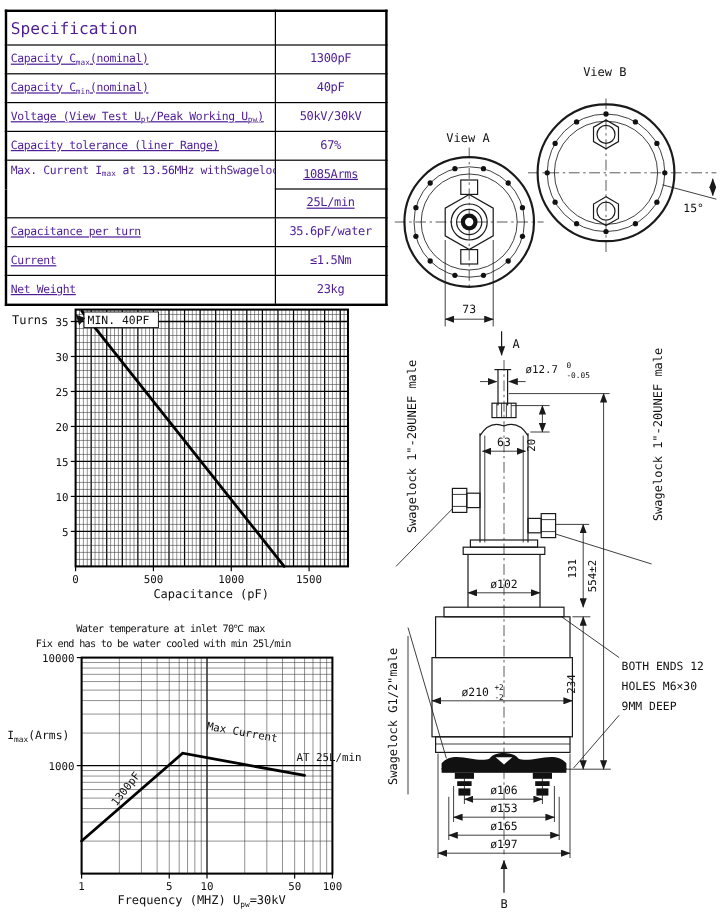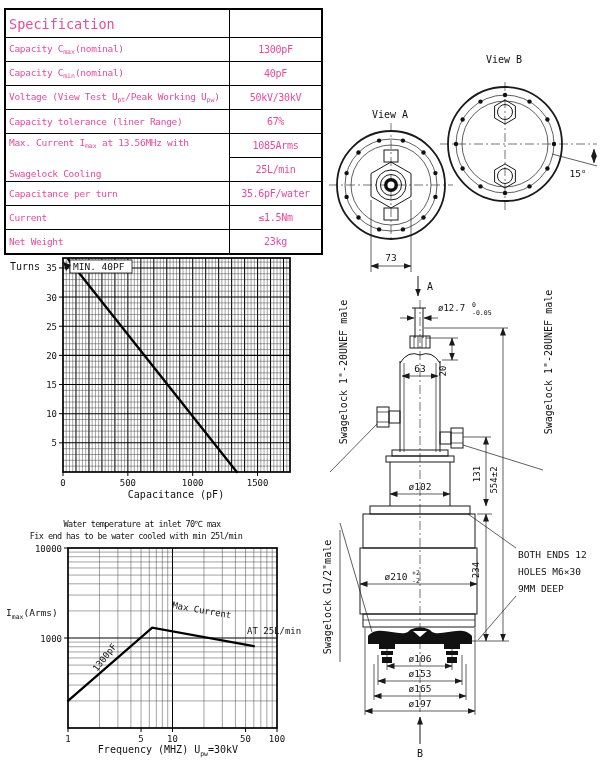--- a/index.html
+++ b/index.html
@@ -1,28 +1,28 @@
 <!DOCTYPE html>
 <html><head>
 <meta charset="utf-8">
 <style>
   html,body{margin:0;padding:0;background:#fff;}
   #page{position:relative;width:600px;height:760px;background:#fff;overflow:hidden;
-        font-family:"DejaVu Sans Mono",monospace;color:#ec4899;}
+        font-family:"DejaVu Sans Mono",monospace;color:#4c1d95;}
   
   #spec-table{position:absolute;left:4px;top:8px;width:319px;border-collapse:collapse;
               table-layout:fixed;}
   #spec-table td{border:1px solid #000;padding:0 3px;font-size:9.5px;letter-spacing:-0.3px;
                  white-space:nowrap;overflow:hidden;}
   #spec-table{border:2px solid #000;}
   #spec-table td.hdr{font-size:13.5px;letter-spacing:0;height:27px;}
-  #spec-table td.lbl{height:23px;}
+  #spec-table td.lbl{height:23px;text-decoration:underline;}
   #spec-table td.val{width:85px;text-align:center;font-size:10px;}
   .sb{font-size:6.5px;vertical-align:-2px;letter-spacing:0;}
-  .twoline{display:flex;flex-direction:column;justify-content:space-between;height:42px;padding:2px 0;}
+  .twoline{display:flex;flex-direction:row;justify-content:space-between;height:42px;padding:2px 0;}
   
   #main-svg{position:absolute;left:0;top:0;}
   #main-svg text{font-family:"DejaVu Sans Mono",monospace;fill:#111;font-size:9px;}
   #main-svg .t10{font-size:10px;} #main-svg .t95{font-size:9.5px;}
   #main-svg .t65{font-size:6.5px;} #main-svg .t85{font-size:8.5px;letter-spacing:-0.6px;}
   #main-svg .ln{stroke:#1a1a1a;stroke-width:1;fill:none;}
   #main-svg .thick{stroke:#1a1a1a;stroke-width:1.8;fill:none;}
   #main-svg .thin{stroke:#1a1a1a;stroke-width:0.7;fill:none;}
   #main-svg .dim{stroke:#1a1a1a;stroke-width:0.7;fill:none;}
   #main-svg .cl{stroke:#1a1a1a;stroke-width:0.6;fill:none;stroke-dasharray:9 3 2 3;}

